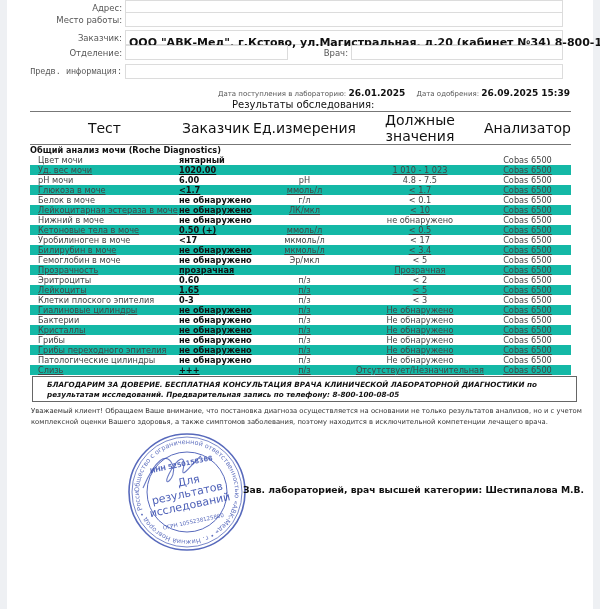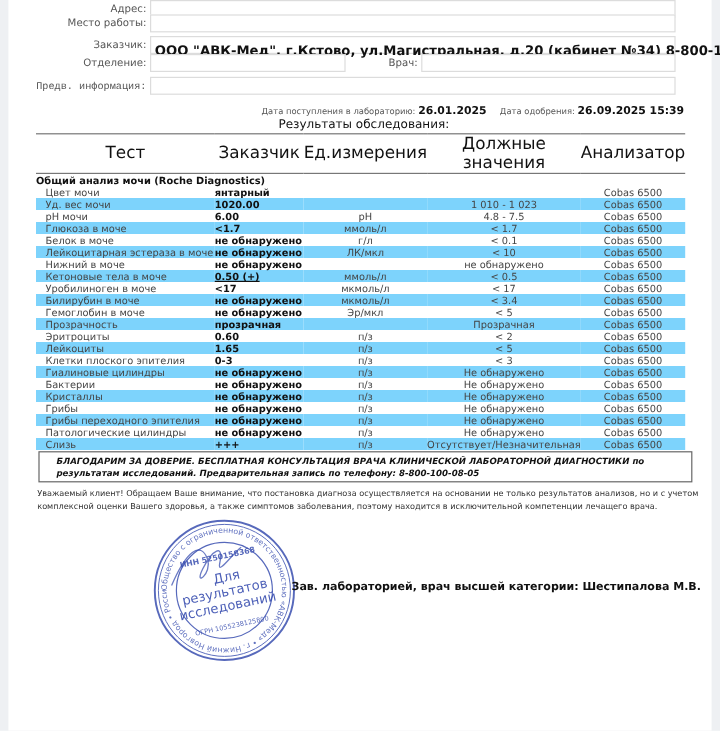--- a/index.html
+++ b/index.html
@@ -8,21 +8,21 @@
   .frow { position:absolute; left:0; display:flex; align-items:center; }
   .flabel { width:118px; text-align:right; font-size:8.5px; color:#555; padding-right:3px; box-sizing:border-box; }
   .fbox { height:15px; border:1px solid #dcdcdc; box-sizing:border-box; background:#fff; }
   .fval { font-size:11px; font-weight:bold; color:#111; padding-left:3px; line-height:14px; white-space:nowrap; }
   .dates { position:absolute; top:88px; left:0; width:563px; text-align:right; font-size:7px; color:#555; }
   .dates b { font-size:9px; color:#111; }
   .res-title { position:absolute; top:99px; left:225px; font-size:10px; font-weight:normal; color:#111; }
   table.res { position:absolute; top:111px; left:23px; width:541px; border-collapse:collapse; font-size:8.2px; }
   table.res th { font-weight:normal; color:#111; font-size:14px; border-top:1.5px solid #777; border-bottom:1.5px solid #777; height:12px; padding:0; }
   table.res td { height:10px; line-height:10px; padding:0; color:#444; white-space:nowrap; }
-  table.res tr.alt td { background:#7dd3fc; }
+  table.res tr.alt td { background:#14b8a6;text-decoration:underline; }
   td.t { padding-left:8px !important; color:#555; }
   td.r { text-align:left; font-weight:bold; color:#111 !important; }
   td.r.u { text-decoration:underline; }
   td.c { text-align:center; }
   td.group { font-weight:bold; color:#111 !important; padding-left:0 !important; }
   .notice { position:absolute; left:25px; top:376px; width:545px; height:26px; border:1px solid #666; box-sizing:border-box; padding:3px 26px 0 14px; font-size:7.2px; font-weight:bold; font-style:italic; line-height:10px; color:#111; }
   .advice { position:absolute; left:24px; top:406px; width:552px; font-size:6.8px; line-height:11px; color:#333; }
   .signer { position:absolute; left:236px; top:484px; font-size:9.2px; font-weight:bold; color:#111; }
   .stamp { position:absolute; left:118px; top:430px; }
 </style>

